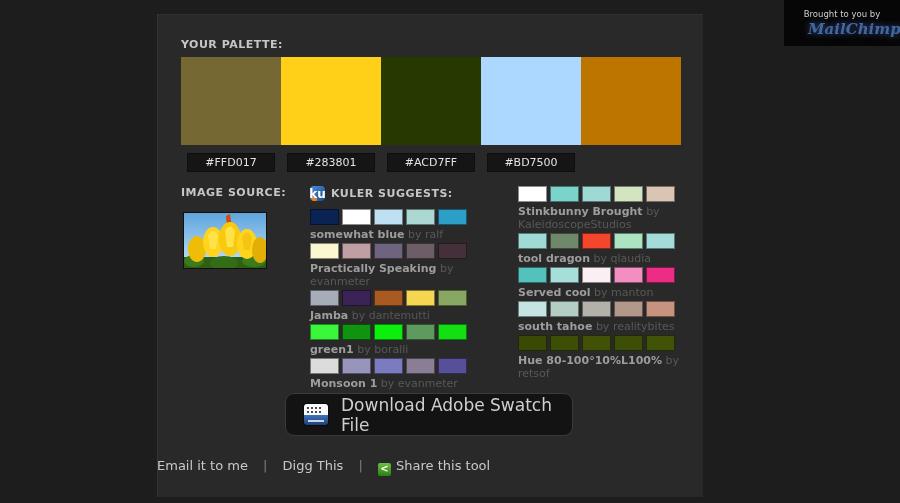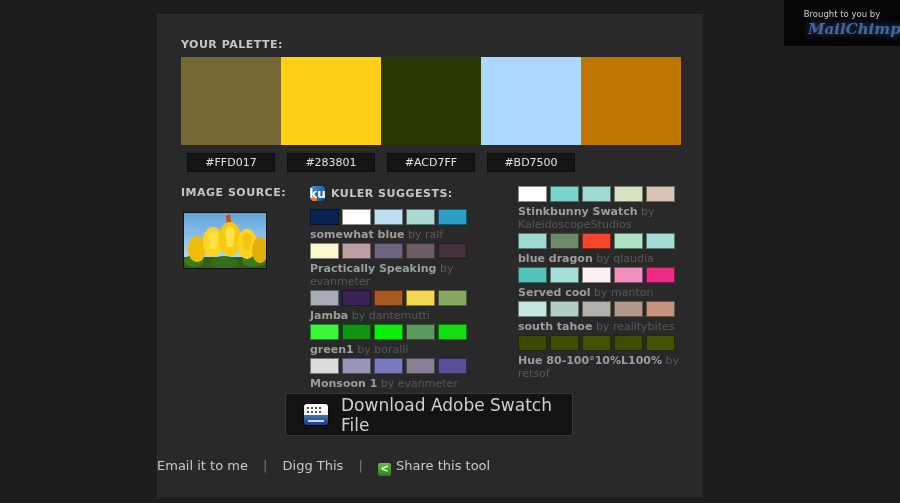--- a/index.html
+++ b/index.html
@@ -53,21 +53,21 @@
   .cl-light{font-size:12px;color:#8a8a8a;}
   .cl-suggests{font-size:11px;font-weight:bold;color:#c6c6c6;margin-left:5px;letter-spacing:.4px;}
   .sblock{margin-bottom:2px;}
   .srow{display:flex;gap:3px;margin-bottom:3px;cursor:pointer;}
   .chip{width:29px;height:16px;display:block;border:1px solid rgba(0,0,0,.45);box-sizing:border-box;}
   .sname{font-size:11px;line-height:13px;color:#9d9d9d;font-weight:bold;margin-bottom:2px;}
   .sby{color:#585858;font-weight:normal;}
   
   #download-btn{
     position:absolute;left:128px;top:379px;width:288px;height:43px;
-    background:#131313;border:1px solid #3a3a3a;border-radius:2px;
+    background:#131313;border:1px solid #3a3a3a;border-radius:9px;
     display:flex;align-items:center;padding-left:18px;box-sizing:border-box;
     cursor:pointer;
   }
   #download-btn .label{font-size:17px;color:#cfcfcf;margin-left:13px;}
   .ase-icon{
     width:24px;height:21px;border-radius:3px;flex:none;position:relative;
     background:linear-gradient(#fafafa 0 54%, #3e71b5 54%, #1d3f7d);
     box-shadow:0 0 0 1px #0a0a0a;
   }
   .ase-icon .dots{position:absolute;left:3px;top:3px;display:flex;gap:2px;}
@@ -214,31 +214,31 @@
   <div class="sugg-col" id="cl-col">
     <div id="cl-list">
         <div class="sblock">
           <div class="srow">
             <span class="chip" style="background: rgb(255, 255, 255);"></span>
             <span class="chip" style="background: rgb(122, 212, 204);"></span>
             <span class="chip" style="background: rgb(158, 217, 213);"></span>
             <span class="chip" style="background: rgb(213, 228, 192);"></span>
             <span class="chip" style="background: rgb(218, 196, 179);"></span>
           </div>
-          <div class="sname"><span>Stinkbunny Swatch</span><span class="sby"> by KaleidoscopeStudios</span></div>
+          <div class="sname"><span>Stinkbunny Brought</span><span class="sby"> by KaleidoscopeStudios</span></div>
         </div>
         <div class="sblock">
           <div class="srow">
             <span class="chip" style="background: rgb(159, 218, 213);"></span>
             <span class="chip" style="background: rgb(112, 136, 106);"></span>
             <span class="chip" style="background: rgb(244, 69, 45);"></span>
             <span class="chip" style="background: rgb(172, 228, 194);"></span>
             <span class="chip" style="background: rgb(163, 220, 216);"></span>
           </div>
-          <div class="sname"><span>blue dragon</span><span class="sby"> by qlaudia</span></div>
+          <div class="sname"><span>tool dragon</span><span class="sby"> by qlaudia</span></div>
         </div>
         <div class="sblock">
           <div class="srow">
             <span class="chip" style="background: rgb(83, 194, 189);"></span>
             <span class="chip" style="background: rgb(166, 223, 218);"></span>
             <span class="chip" style="background: rgb(250, 239, 243);"></span>
             <span class="chip" style="background: rgb(243, 142, 193);"></span>
             <span class="chip" style="background: rgb(237, 44, 134);"></span>
           </div>
           <div class="sname"><span>Served cool</span><span class="sby"> by manton</span></div>

